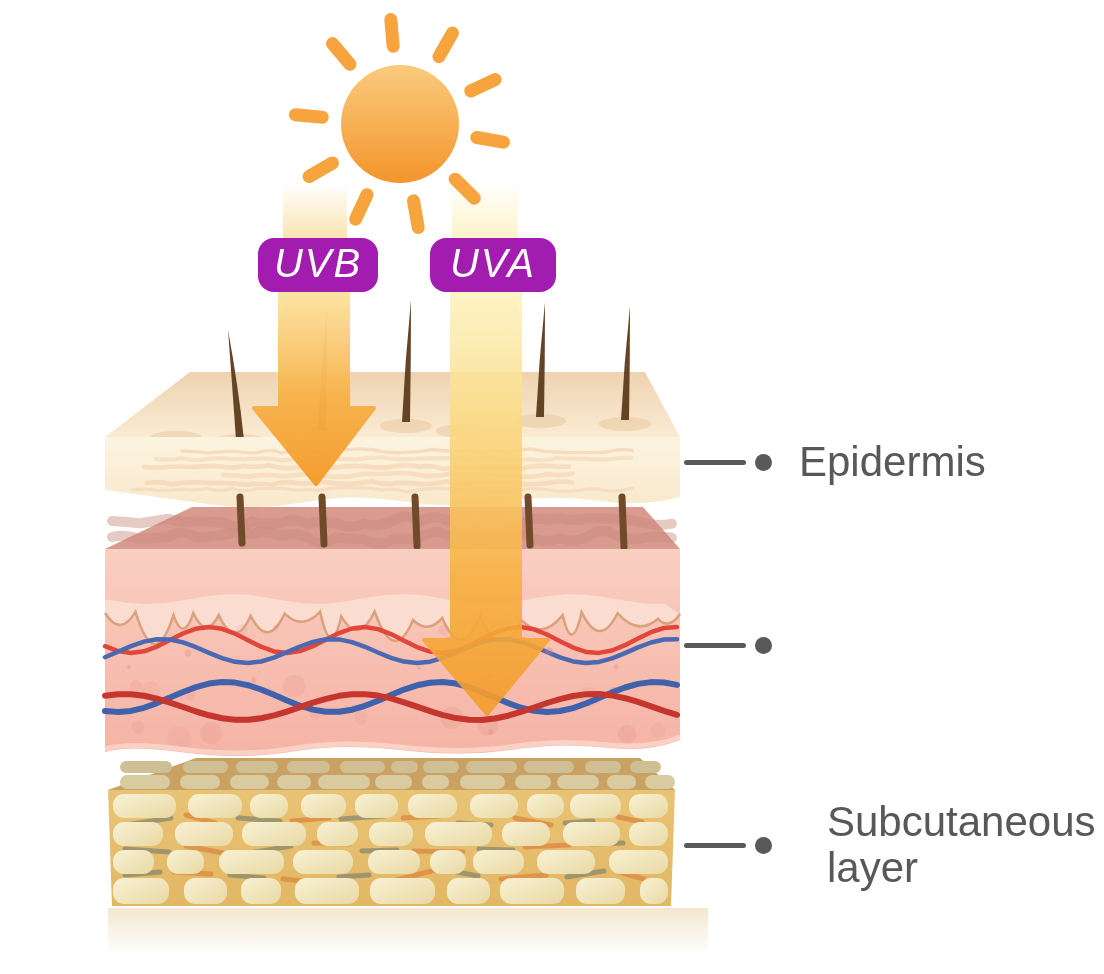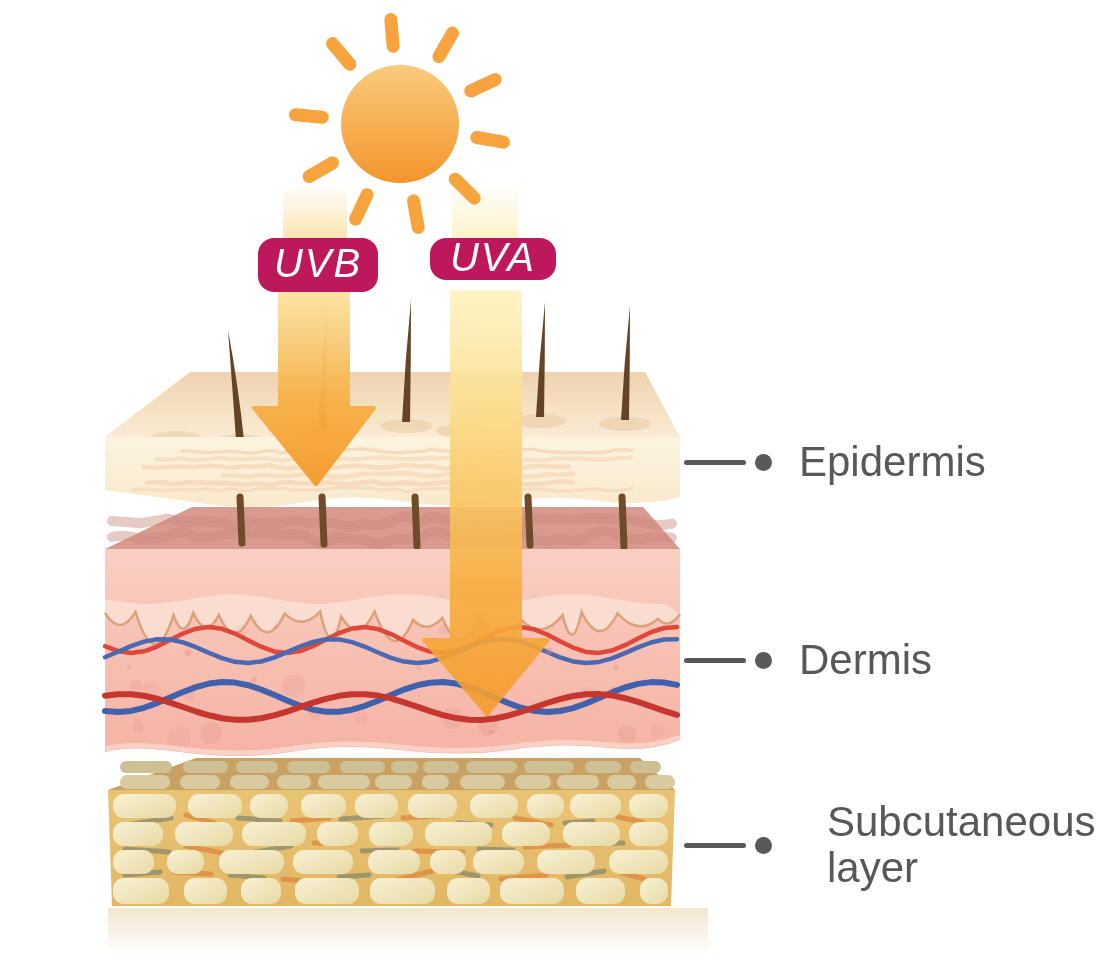--- a/index.html
+++ b/index.html
@@ -1,23 +1,23 @@
 <!DOCTYPE html>
 <html><head>
 <meta charset="utf-8">
 <style>
   html,body{margin:0;padding:0;background:#fff;}
   .stage{position:relative;width:1104px;height:974px;background:#ffffff;
          font-family:"Liberation Sans",sans-serif;overflow:hidden;}
   svg.art{position:absolute;left:0;top:0;}
-  .badge{position:absolute;background:#be185d;border-radius:16px;color:#ffffff;
+  .badge{position:absolute;background:#a21caf;border-radius:16px;color:#ffffff;
          font-style:italic;font-size:40px;letter-spacing:2px;
          display:flex;align-items:center;justify-content:center;padding-bottom:4px;box-sizing:border-box;}
   .badge-uvb{left:258px;top:238px;width:120px;height:54px;}
-  .badge-uva{left:430px;top:238px;width:126px;height:42px;}
+  .badge-uva{left:430px;top:238px;width:126px;height:54px;}
   .label-row{position:absolute;display:flex;align-items:center;gap:11px;}
   .leader{width:62px;height:5px;background:#58595B;border-radius:3px;flex:0 0 auto;}
   .dot{width:17px;height:17px;border-radius:50%;background:#58595B;margin-left:-2px;flex:0 0 auto;}
   .ltext{font-size:42px;line-height:46px;color:#57585A;margin-left:16px;}
   .row-epidermis{left:684px;top:439px;}
   .row-dermis{left:684px;top:637px;}
   .row-subcutaneous{left:684px;top:799px;}
   .row-subcutaneous .ltext{width:300px;margin-left:44px;}
 </style>
 </head>
@@ -303,21 +303,20 @@
   </div>
 
   <div class="label-row row-epidermis">
     <span class="leader"></span>
     <span class="dot"></span>
     <span class="ltext">Epidermis</span>
   </div>
   <div class="label-row row-dermis">
     <span class="leader"></span>
     <span class="dot"></span>
-    <span class="ltext">Dermis</span>
   </div>
   <div class="label-row row-subcutaneous">
     <span class="leader"></span>
     <span class="dot"></span>
     <span class="ltext">Subcutaneous layer</span>
   </div>
 
 </div>
 
 </body></html>

